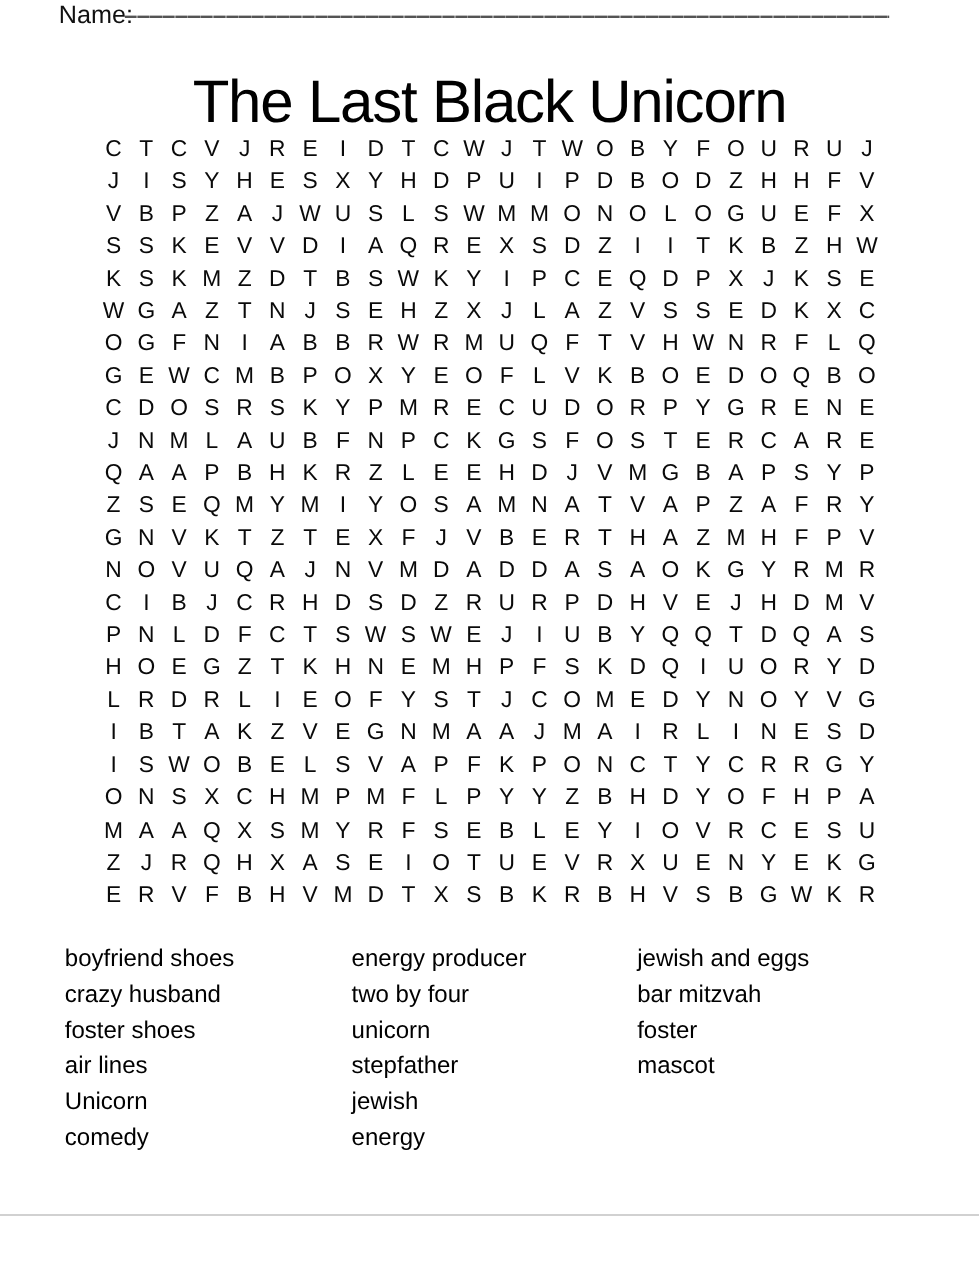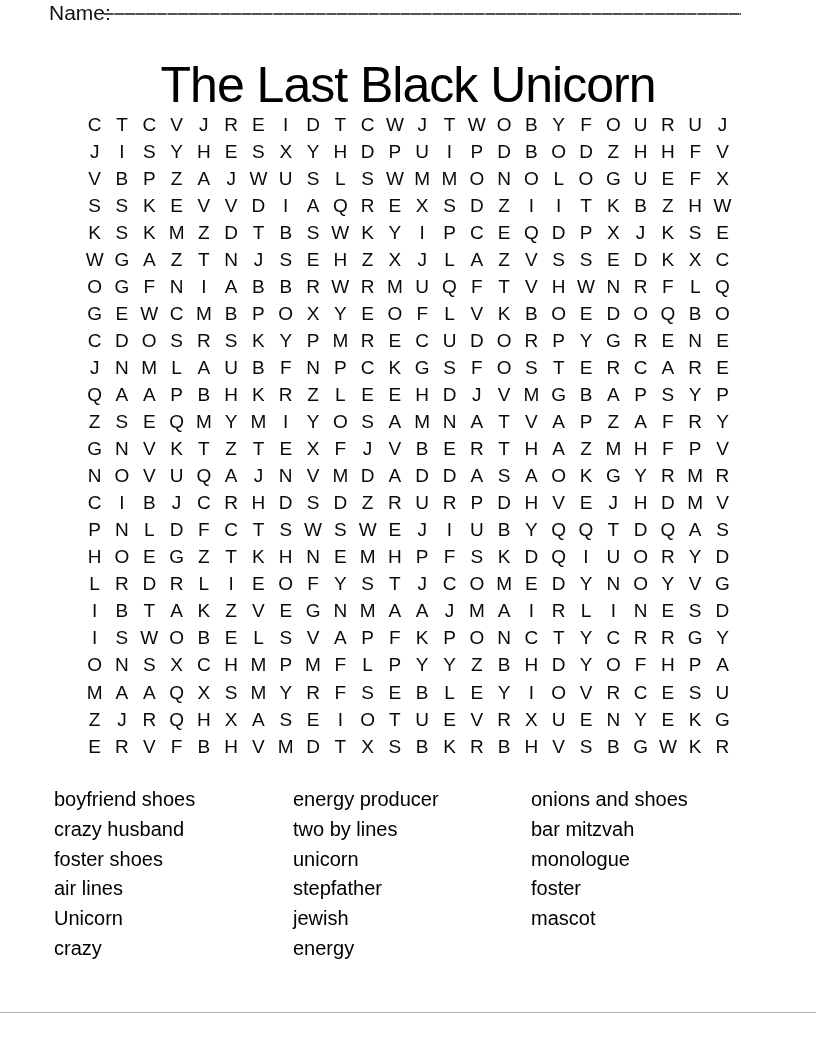--- a/index.html
+++ b/index.html
@@ -642,33 +642,32 @@
       <div class="cell">K</div>
       <div class="cell">R</div>
     </div>
 
   <ul class="word-col c1">
       <li>boyfriend shoes</li>
       <li>crazy husband</li>
       <li>foster shoes</li>
       <li>air lines</li>
       <li>Unicorn</li>
-      <li>crazy</li>
+      <li>comedy</li>
     </ul>
   <ul class="word-col c2">
       <li>energy producer</li>
-      <li>two by lines</li>
+      <li>two by four</li>
       <li>unicorn</li>
       <li>stepfather</li>
       <li>jewish</li>
       <li>energy</li>
     </ul>
   <ul class="word-col c3">
-      <li>onions and shoes</li>
+      <li>jewish and eggs</li>
       <li>bar mitzvah</li>
-      <li>monologue</li>
       <li>foster</li>
       <li>mascot</li>
     </ul>
 
   <div class="footer-rule"></div>
 
 </div>
 
 </body></html>

